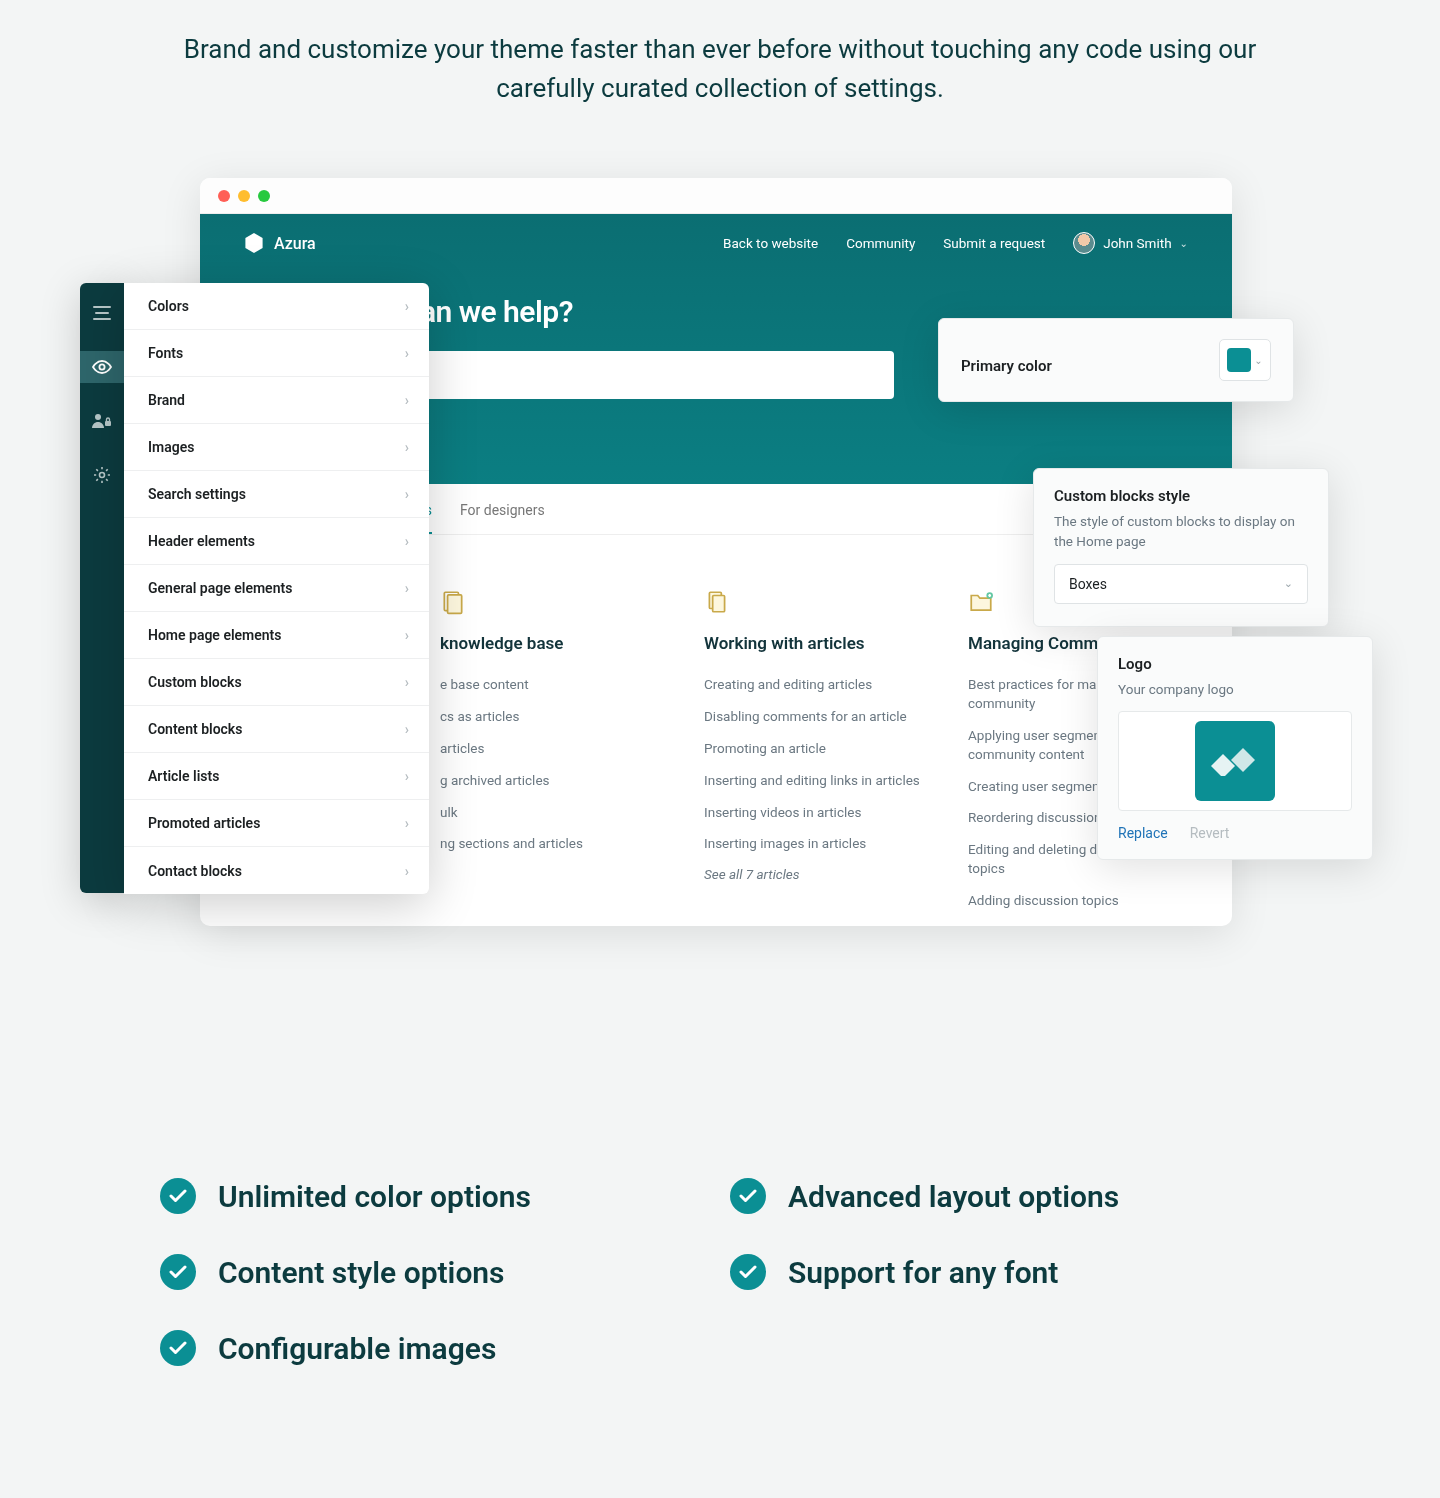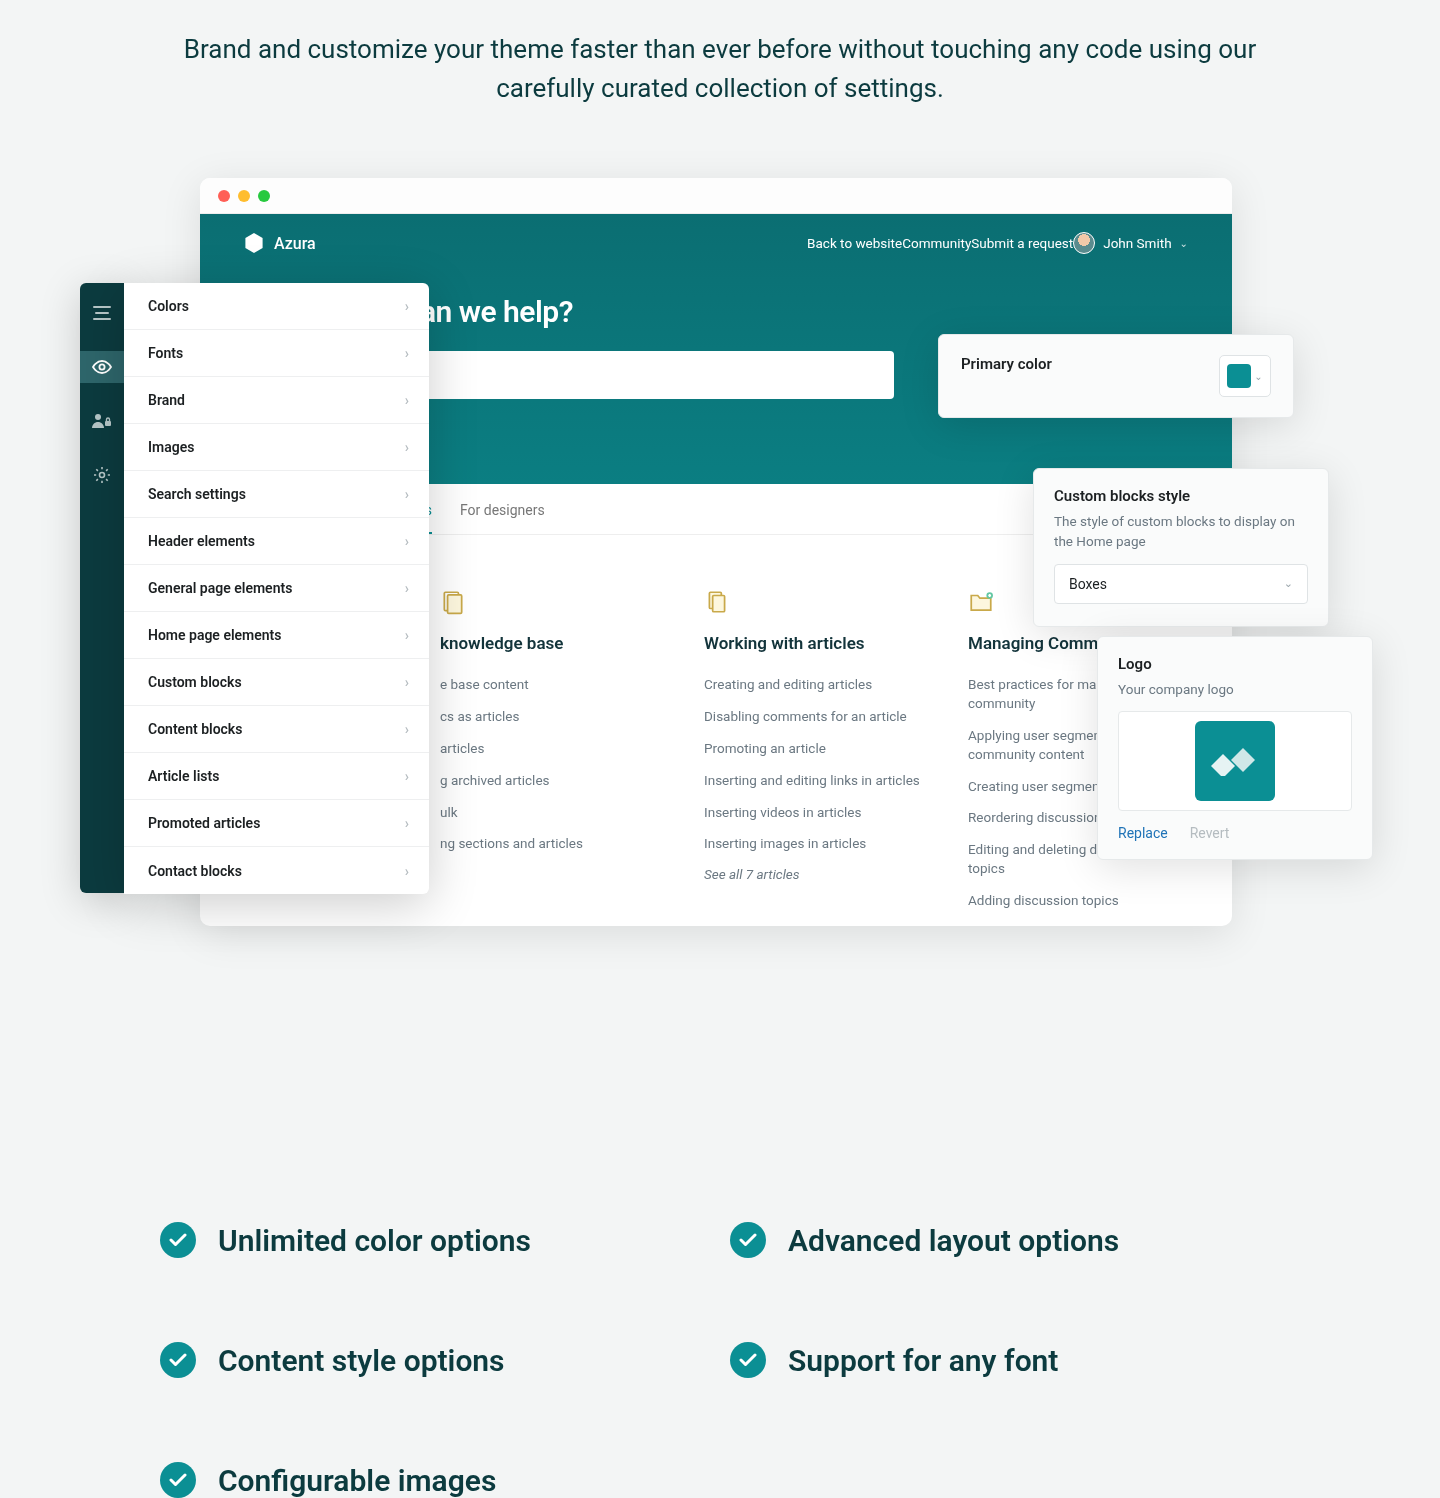--- a/index.html
+++ b/index.html
@@ -88,20 +88,21 @@
   font-weight: 500;
 }
 .brand-logo {
   width: 20px; height: 20px;
   background: #fff;
   clip-path: polygon(50% 0%, 93% 25%, 93% 75%, 50% 100%, 7% 75%, 7% 25%);
 }
 .navlinks {
   margin-left: auto;
   display: flex;
+  gap: 28px;
   font-size: 13.5px;
   align-items: center;
 }
 .avatar {
   width: 22px; height: 22px; border-radius: 50%;
   background: radial-gradient(circle at 50% 35%, #f2c9a9 0 35%, #5a8b8e 36% 100%);
   border: 1.5px solid #fff;
 }
 .user { display: flex; align-items: center; gap: 8px; }
 .hero-title {
@@ -218,23 +219,22 @@
   background: #fafbfb;
   border: 1px solid #e6e9ea;
   border-radius: 6px;
   box-shadow: 0 8px 40px rgba(0,0,0,0.12);
 }
 .panel-primary {
   left: 938px; top: 140px;
   width: 356px;
   padding: 20px 22px;
   display: flex;
-  align-items: flex-start;
+  align-items: flex-end;
   gap: 14px;
-  margin-top: 16px;
 }
 .panel-primary .txt { flex: 1; }
 .panel-title {
   font-size: 15px;
   font-weight: 600;
   color: #1c2022;
   margin-bottom: 6px;
 }
 .panel-desc {
   font-size: 13.5px;
@@ -319,21 +319,20 @@
   column-gap: 20px;
   row-gap: 40px;
   max-width: 1140px;
   margin: 0 auto;
   padding: 0 10px;
 }
 .feat {
   display: flex;
   align-items: center;
   gap: 22px;
-  margin-top: 44px;
 }
 .check {
   width: 36px; height: 36px;
   border-radius: 50%;
   background: #0b8f94;
   display: flex;
   align-items: center;
   justify-content: center;
   flex-shrink: 0;
 }

